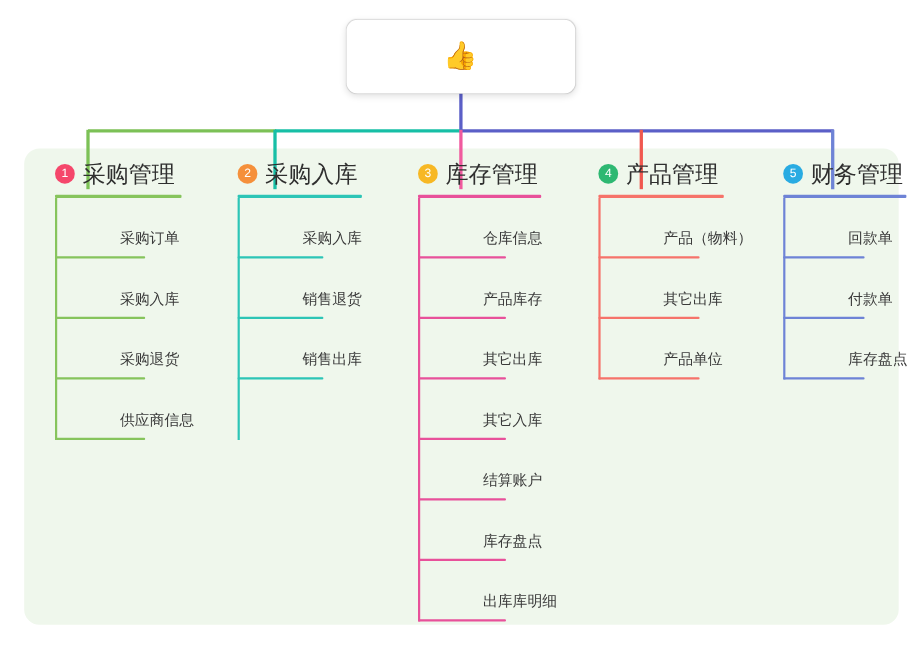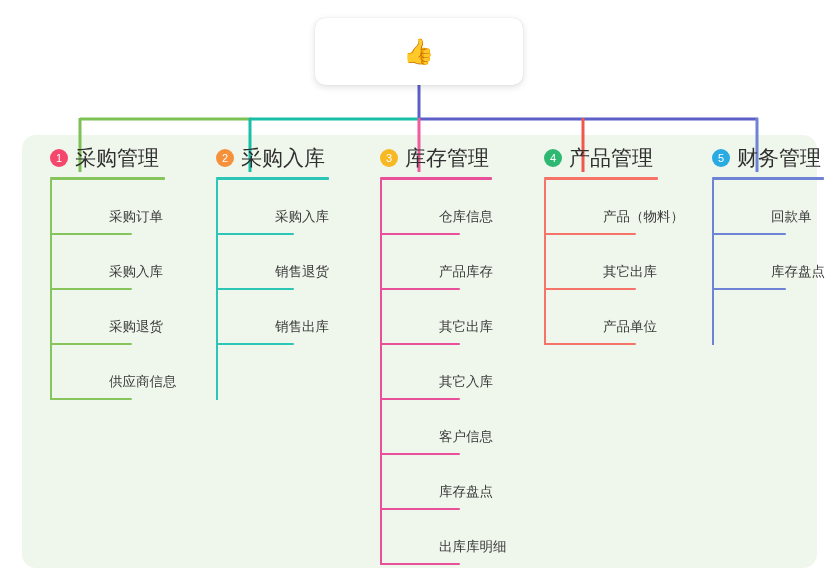--- a/index.html
+++ b/index.html
@@ -227,21 +227,21 @@
           </div>
           <div class="leaf">
             <span class="leaf-label">其它出库</span>
             <div class="leaf-rule" style="background: rgb(232, 81, 154); width: 80px;"></div>
           </div>
           <div class="leaf">
             <span class="leaf-label">其它入库</span>
             <div class="leaf-rule" style="background: rgb(232, 81, 154); width: 80px;"></div>
           </div>
           <div class="leaf">
-            <span class="leaf-label">客户信息</span>
+            <span class="leaf-label">结算账户</span>
             <div class="leaf-rule" style="background: rgb(232, 81, 154); width: 80px;"></div>
           </div>
           <div class="leaf">
             <span class="leaf-label">库存盘点</span>
             <div class="leaf-rule" style="background: rgb(232, 81, 154); width: 80px;"></div>
           </div>
           <div class="leaf">
             <span class="leaf-label">出库库明细</span>
             <div class="leaf-rule" style="background: rgb(232, 81, 154); width: 80px;"></div>
           </div>
@@ -275,20 +275,24 @@
           <span class="col-title">财务管理</span>
         </div>
         <div class="head-rule" style="background: rgb(110, 131, 214); width: 112px; margin-left: 16px;"></div>
         <div class="leaf-list">
           <div class="spine" style="background: rgb(110, 131, 214); height: 165px;"></div>
           <div class="leaf">
             <span class="leaf-label">回款单</span>
             <div class="leaf-rule" style="background: rgb(110, 131, 214); width: 74px;"></div>
           </div>
           <div class="leaf">
+            <span class="leaf-label">付款单</span>
+            <div class="leaf-rule" style="background: rgb(110, 131, 214); width: 74px;"></div>
+          </div>
+          <div class="leaf">
             <span class="leaf-label">库存盘点</span>
             <div class="leaf-rule" style="background: rgb(110, 131, 214); width: 74px;"></div>
           </div>
         </div>
       </div>
     </div>
 
 </div>
 
 </body></html>

